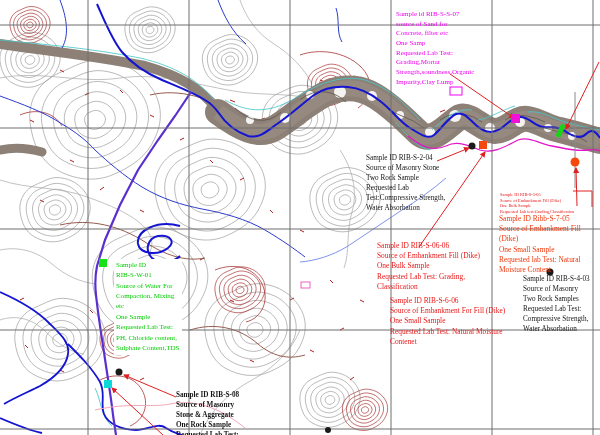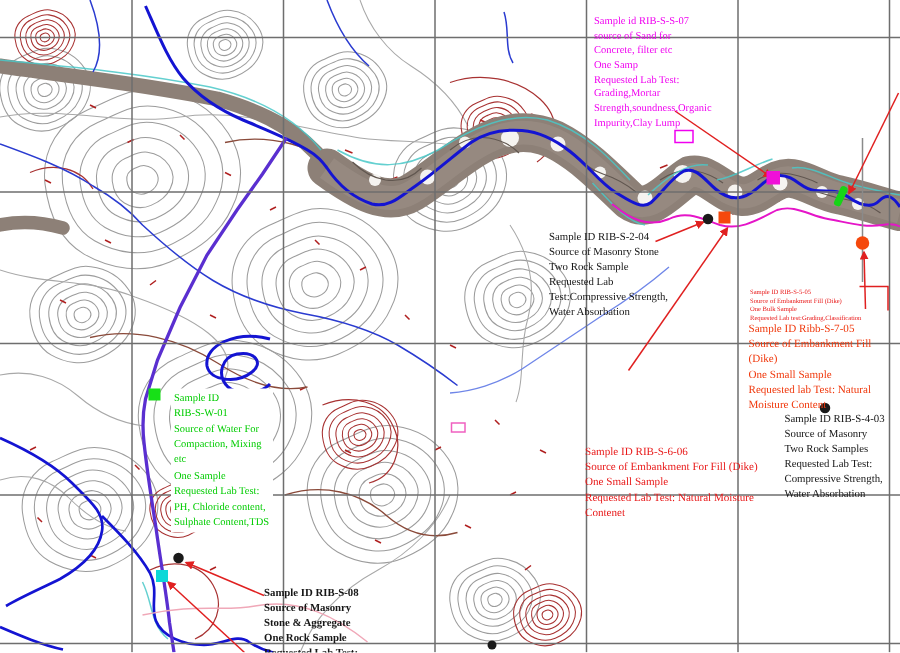--- a/index.html
+++ b/index.html
@@ -225,20 +225,25 @@
 (Dike)
 One Small Sample
 Requested lab Test: Natural
 Moisture Content</div>
 <div class="ann c-black" style="left:523px;top:275px">Sample ID RIB-S-4-03
 Source of Masonry
 Two Rock Samples
 Requested Lab Test:
 Compressive Strength,
 Water Absorbation</div>
+<div class="ann c-red" style="left:377px;top:241px">Sample ID RIB-S-06-06
+Source of Embankment Fill (Dike)
+One Bulk Sample
+Requested Lab Test: Grading,
+Classification</div>
 <div class="ann c-red" style="left:390px;top:296px">Sample ID RIB-S-6-06
 Source of Embankment For Fill (Dike)
 One Small Sample
 Requested Lab Test: Natural Moisture
 Contenet</div>
 <div class="ann c-green" style="left:114px;top:259px">Sample ID
 RIB-S-W-01
 Source of Water For
 Compaction, Mixing
 etc

